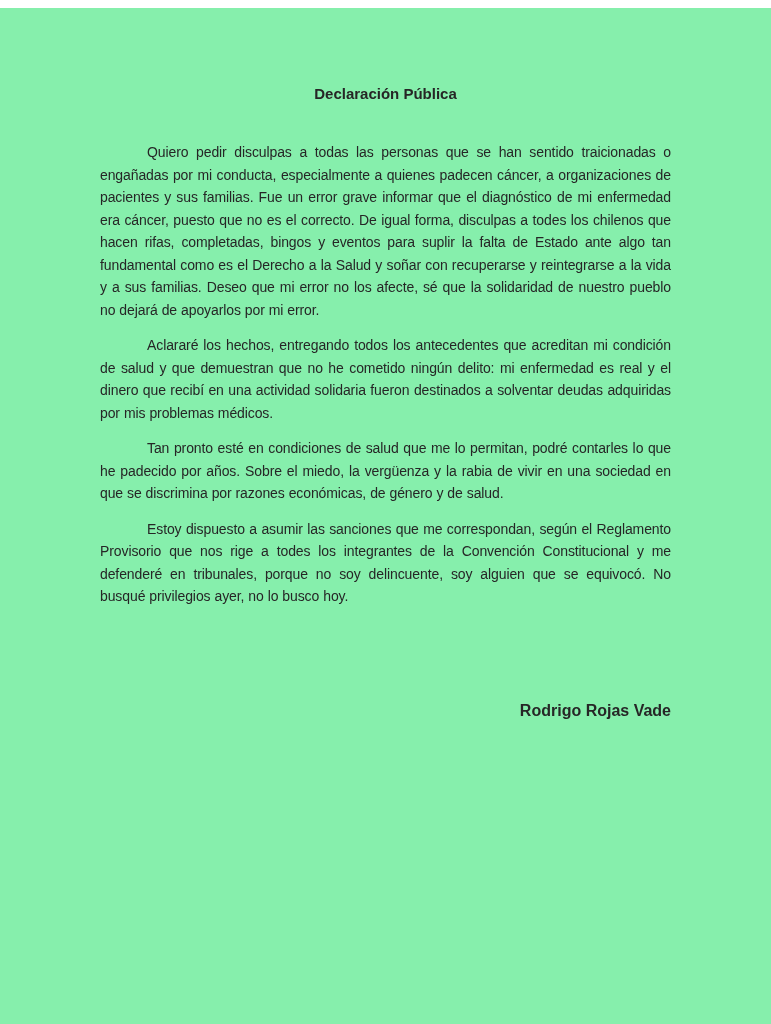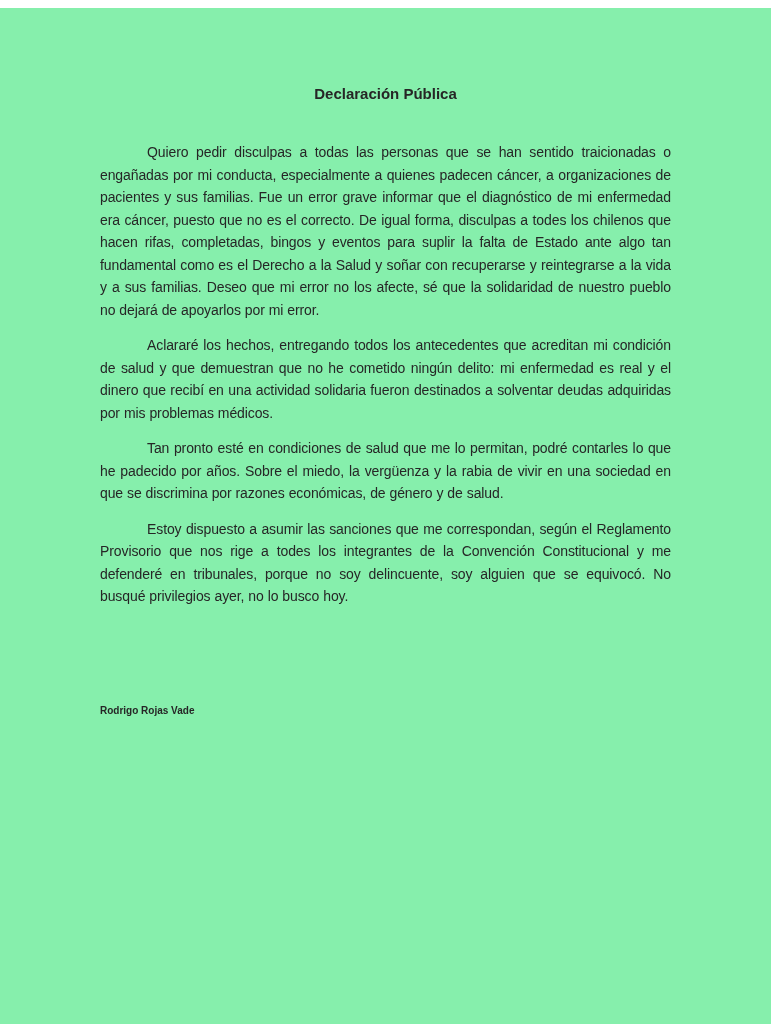--- a/index.html
+++ b/index.html
@@ -31,22 +31,22 @@
       margin: 0 0 13px 0;
       text-align: justify;
       text-indent: 47px;
       font-size: 14px;
       line-height: 22.5px;
       letter-spacing: -0.1px;
       word-spacing: 0.2px;
     }
     .signature-block {
       margin-top: 92px;
-      text-align: left;
-      font-size: 10px;
+      text-align: right;
+      font-size: 16px;
       font-weight: bold;
       line-height: 22px;
     }
   </style>
 </head>
 <body>
 
 <div class="page">
   <h1 class="doc-title">Declaración Pública</h1>
 

